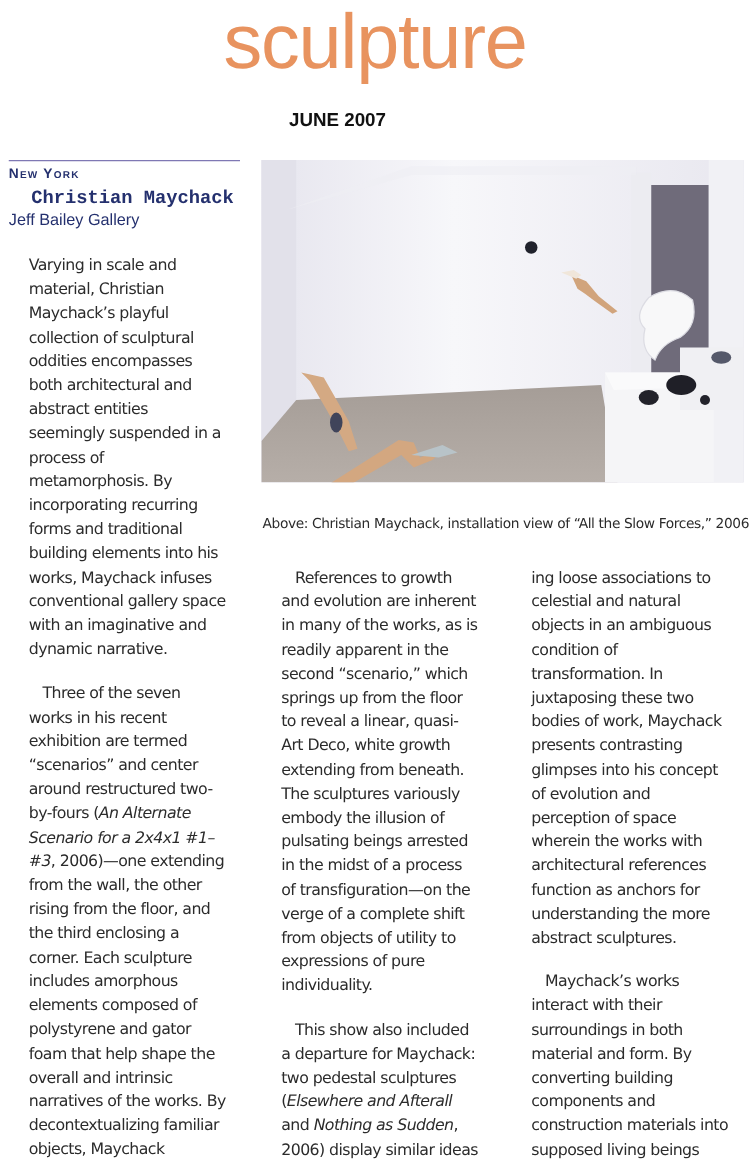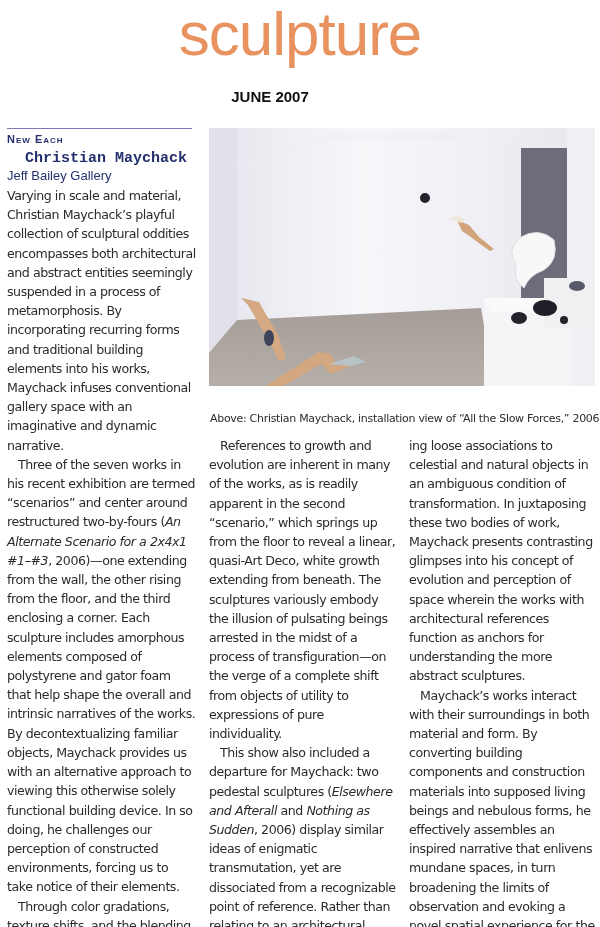--- a/index.html
+++ b/index.html
@@ -14,39 +14,39 @@
     .rule { position: absolute; left: 7px; top: 128px; width: 185px; height: 1px; background: #7f78b4; }
     .loc { position: absolute; left: 7px; top: 133px; font-family: "Liberation Sans", sans-serif;
            font-weight: bold; font-size: 11px; letter-spacing: 1px; color: #24306e; font-variant: small-caps; }
     .artist { position: absolute; left: 25px; top: 150px; font-family: Liberation Mono, monospace;
               font-weight: bold; font-size: 15px; color: #24306e; }
     .gallery { position: absolute; left: 7px; top: 168px; font-family: Liberation Sans, sans-serif;
                font-size: 13px; color: #24306e; }
     .body1 { position: absolute; left: 7px; top: 186px; width: 190px; }
 
     .text { font-size: 12.6px; line-height: 19.2px; letter-spacing: -0.45px; font-family: "DejaVu Sans", sans-serif; color: #2b2b2b; }
-    .text p { margin: 0; }
+    .text p { margin: 16px; }
     .text p.ind { text-indent: 11px; }
     .text em { font-style: italic; }
 
     .photo { position: absolute; left: 209px; top: 128px; width: 386px; height: 258px; overflow: hidden;
              background: linear-gradient(180deg, #eeeef3 0%, #f4f4f8 40%, #e9e8ef 62%); }
     .caption { position: absolute; left: 210px; top: 412px; width: 390px; font-family: "DejaVu Sans", sans-serif;
                font-size: 11px; letter-spacing: -0.3px; color: #2b2b2b; white-space: nowrap; }
   </style>
 </head>
 <body>
 
 <div>
   <div class="logo">sculpture</div>
   <div class="issue">JUNE 2007</div>
 </div>
 
 <div class="rule"></div>
-<div class="loc"><span>New Each</span></div>
+<div class="loc"><span>New York</span></div>
 <div class="artist">Christian Maychack</div>
 <div class="gallery">Jeff Bailey Gallery</div>
 
 <div class="text body1">
   <p>Varying in scale and material, Christian Maychack’s playful collection of sculptural oddities encompasses both architectural and abstract entities seemingly suspended in a process of metamorphosis. By incorporating recurring forms and traditional building elements into his works, Maychack infuses conventional gallery space with an imaginative and dynamic narrative.</p>
   <p class="ind"><span>Three of the seven works in his recent exhibition are termed “scenarios” and center around restructured two-by-fours (</span><em>An Alternate Scenario for a 2x4x1 #1–#3</em><span>, 2006)—one extending from the wall, the other rising from the floor, and the third enclosing a corner. Each sculpture includes amorphous elements composed of polystyrene and gator foam that help shape the overall and intrinsic narratives of the works. By decontextualizing familiar objects, Maychack provides us with an alternative approach to viewing this otherwise solely functional building device. In so doing, he challenges our perception of constructed environments, forcing us to take notice of their elements.</span></p>
   <p class="ind">Through color gradations, texture shifts, and the blending of object and surface, he animates these static parts, creating the illusion of breathing organisms that possess their own characteristics, energy, and habits—fictitious “architectural beings.” This process of personaliza-</p>
 </div>
 
 <div class="photo">

